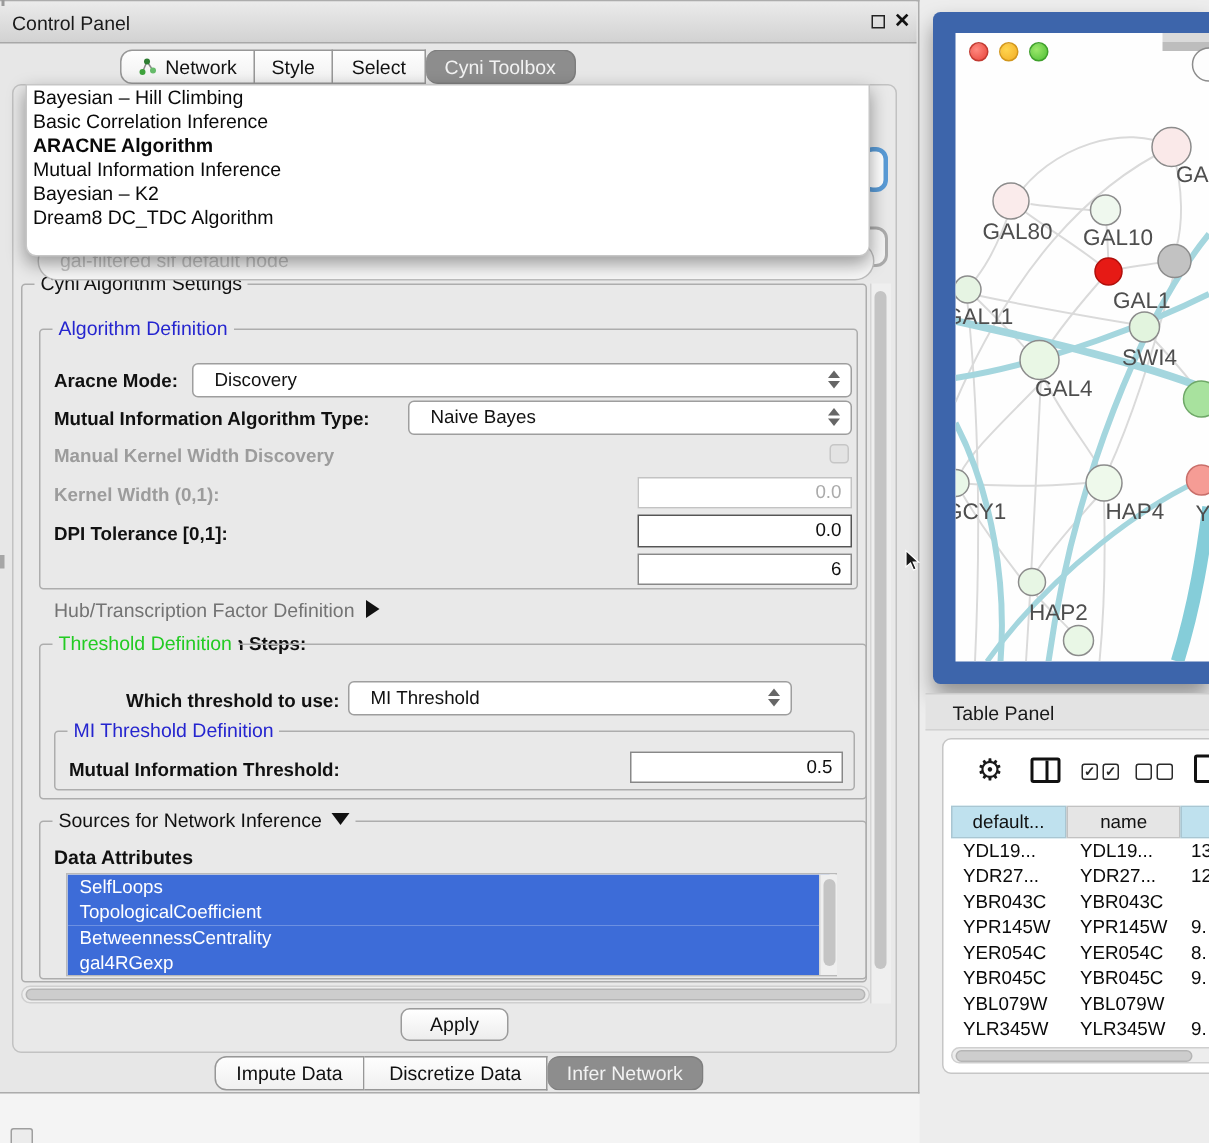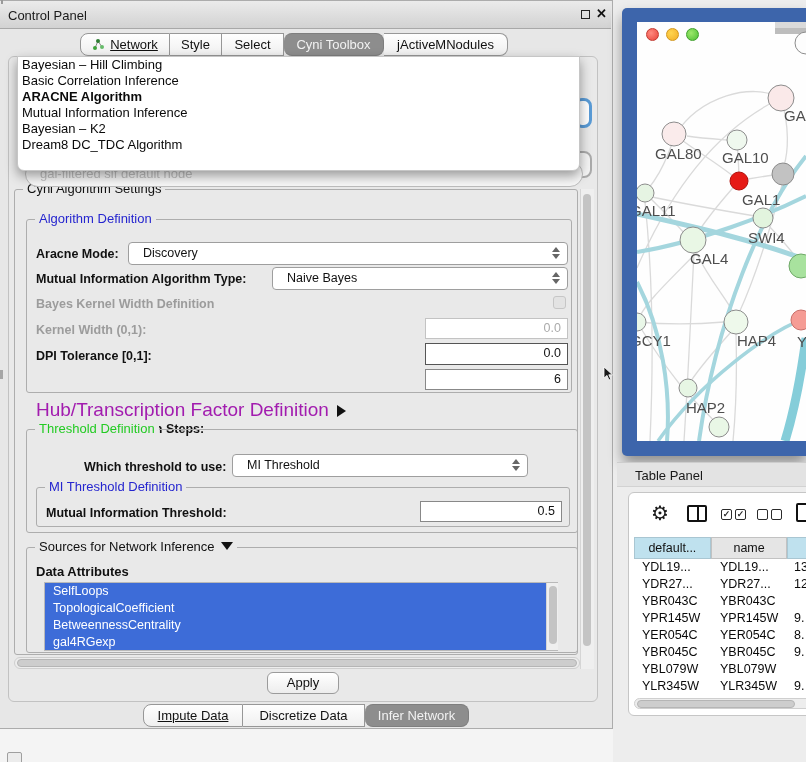--- a/index.html
+++ b/index.html
@@ -12,21 +12,21 @@
   .cp-hdr{left:0;top:0;width:100%;height:28px;background:linear-gradient(#EBEBEB,#D2D2D2);
           border-bottom:1px solid #A8A8A8;box-sizing:border-box;}
   .cp-title{left:8px;top:7px;font-size:13px;color:#1A1A1A;}
   .float-ico{left:581px;top:9px;width:9px;height:9px;border:1.5px solid #222;box-sizing:border-box;}
   .close-ico{left:596px;top:5px;font-size:13px;font-weight:bold;color:#111;}
   
   .tabstrip{display:flex;height:23px;}
   .tab{display:flex;align-items:center;justify-content:center;font-size:13px;color:#111;
        background:linear-gradient(#FEFEFE,#F0F0F0);border:1px solid #979797;border-left:none;
        box-sizing:border-box;white-space:nowrap;}
-  .tab:first-child{border-left:1px solid #979797;border-radius:8px 0 0 8px;text-decoration:underline;}
+  .tab:first-child{border-left:1px solid #979797;border-radius:8px 0 0 8px;}
   .tab:last-child{border-radius:0 8px 8px 0;}
   .tab.sel{background:#8D8D8D;color:#F2F2F2;border-color:#7E7E7E;border-radius:8px;}
   
   .inner{left:8px;top:55px;width:590px;height:646px;background:#E9E9E9;
          border:1px solid #C2C2C2;border-radius:6px;box-sizing:border-box;}
   
   .dd{left:17px;top:55px;width:563px;height:115px;background:#FFFFFF;
       border:1px solid #C6C6C6;border-radius:0 0 7px 7px;box-sizing:border-box;
       box-shadow:0 5px 12px rgba(0,0,0,0.38);z-index:30;}
   .dd-ph{width:100%;text-align:center;font-size:13px;color:#BDBDBD;padding-top:3px;}
@@ -120,23 +120,20 @@
       </div>
       <div class="tab" style="width:52px;">
         <span>Style</span>
       </div>
       <div class="tab" style="width:62px;">
         <span>Select</span>
       </div>
       <div class="tab sel" style="width:100px;">
         <span>Cyni Toolbox</span>
       </div>
-      <div class="tab" style="width:124px;">
-        <span>jActiveMNodules</span>
-      </div>
     </div>
 
     <div class="abs inner"></div>
 
     <div class="abs ghost">
       <span>gal-filtered sif default node</span>
     </div>
     <div class="abs frag-blue"></div>
     <div class="abs frag-gray"></div>
 
@@ -169,30 +166,30 @@
         </span>
     </div>
     <div class="abs lbl" style="left:36px;top:271px;">Mutual Information Algorithm Type:</div>
     <div class="abs combo" style="left:272px;top:266px;width:296px;height:23px;">
       <span>Naive Bayes</span>
       <span class="stepper">
           <i class="up"></i>
           <i class="dn"></i>
         </span>
     </div>
-    <div class="abs lbl dis" style="left:36px;top:296px;">Bayes Kernel Width Definition</div>
+    <div class="abs lbl dis" style="left:36px;top:296px;">Manual Kernel Width Discovery</div>
     <div class="abs chk" style="left:553px;top:295px;"></div>
     <div class="abs lbl dis" style="left:36px;top:322px;">Kernel Width (0,1):</div>
     <div class="abs tfield dis" style="left:425px;top:317px;width:143px;height:21px;">0.0</div>
     <div class="abs lbl" style="left:36px;top:348px;">DPI Tolerance [0,1]:</div>
     <div class="abs tfield" style="left:425px;top:342px;width:143px;height:22px;border-color:#555;">0.0</div>
     <div class="abs lbl" style="left:50px;top:373px;margin-top:48px;">Mutual Information Steps:</div>
     <div class="abs tfield" style="left:425px;top:368px;width:143px;height:21px;border-color:#888;">6</div>
 
-    <div class="abs" style="left:36px;top:398px;font-size:19px;color:#a21caf;">
+    <div class="abs" style="left:36px;top:398px;font-size:13px;color:#737373;">
       <span>Hub/Transcription Factor Definition</span><span class="arrow-r"></span>
     </div>
 
     <div class="abs fs" style="left:26px;top:428px;width:552px;height:104px;">
       <span class="leg green">Threshold Definition</span>
     </div>
     <div class="abs lbl" style="left:84px;top:459px;">Which threshold to use:</div>
     <div class="abs fs" style="left:36px;top:486px;width:534px;height:40px;">
       <span class="leg blue">MI Threshold Definition</span>
     </div>

